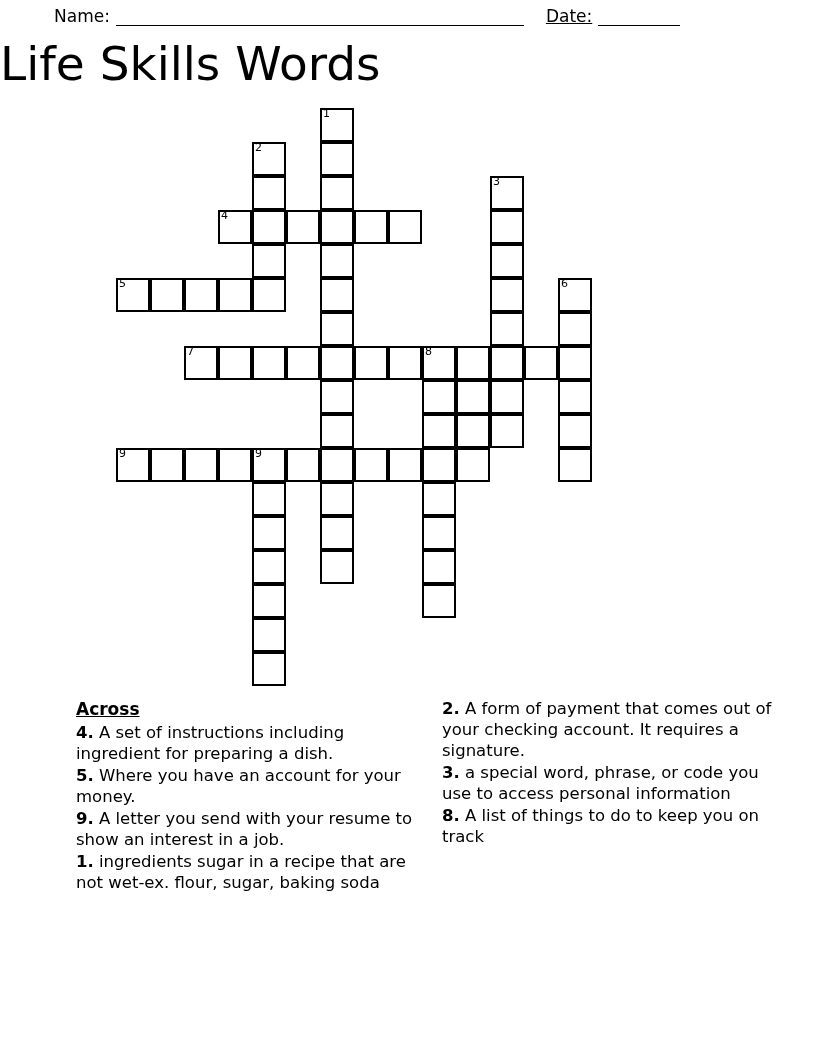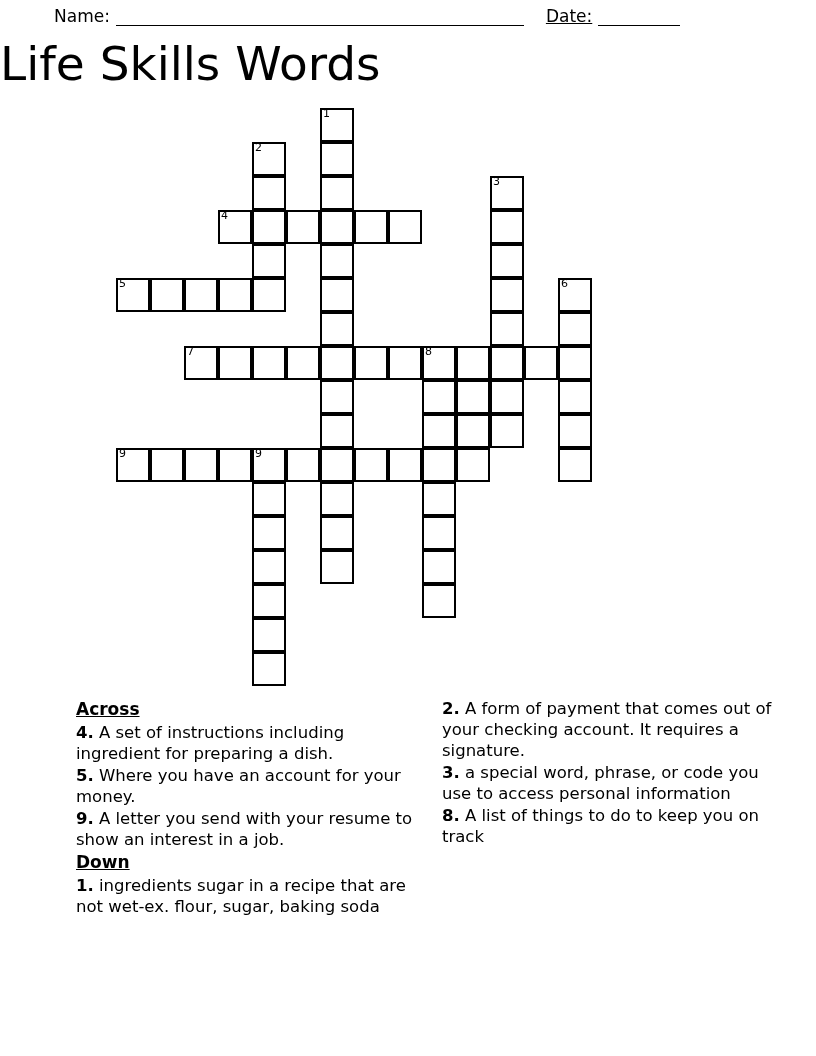--- a/index.html
+++ b/index.html
@@ -206,21 +206,20 @@
       <p class="clue">
         <span class="cn">4.</span><span> A set of instructions including ingredient for preparing a dish.</span>
       </p>
       <p class="clue">
         <span class="cn">5.</span><span> Where you have an account for your money.</span>
       </p>
       <p class="clue">
         <span class="cn">9.</span><span> A letter you send with your resume to show an interest in a job.</span>
       </p>
 
-      <div class="clue-heading">Down</div>
 
       <p class="clue">
         <span class="cn">1.</span><span> ingredients sugar in a recipe that are not wet-ex. flour, sugar, baking soda</span>
       </p>
     </div>
 
     <div class="clue-col clue-col-right">
       <p class="clue">
         <span class="cn">2.</span><span> A form of payment that comes out of your checking account. It requires a signature.</span>
       </p>

